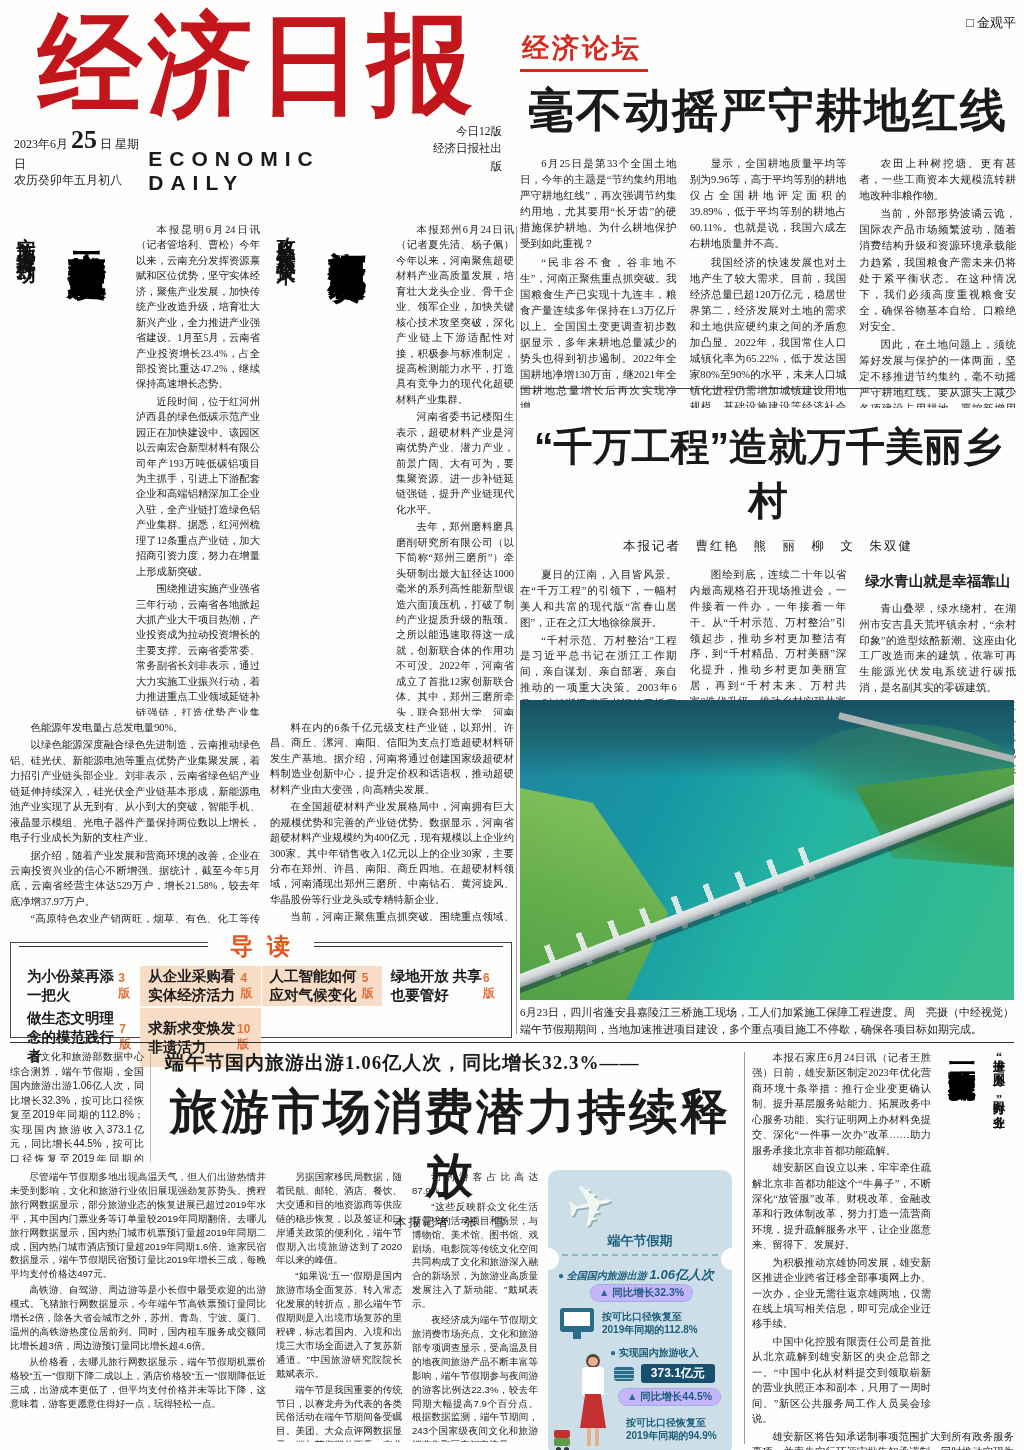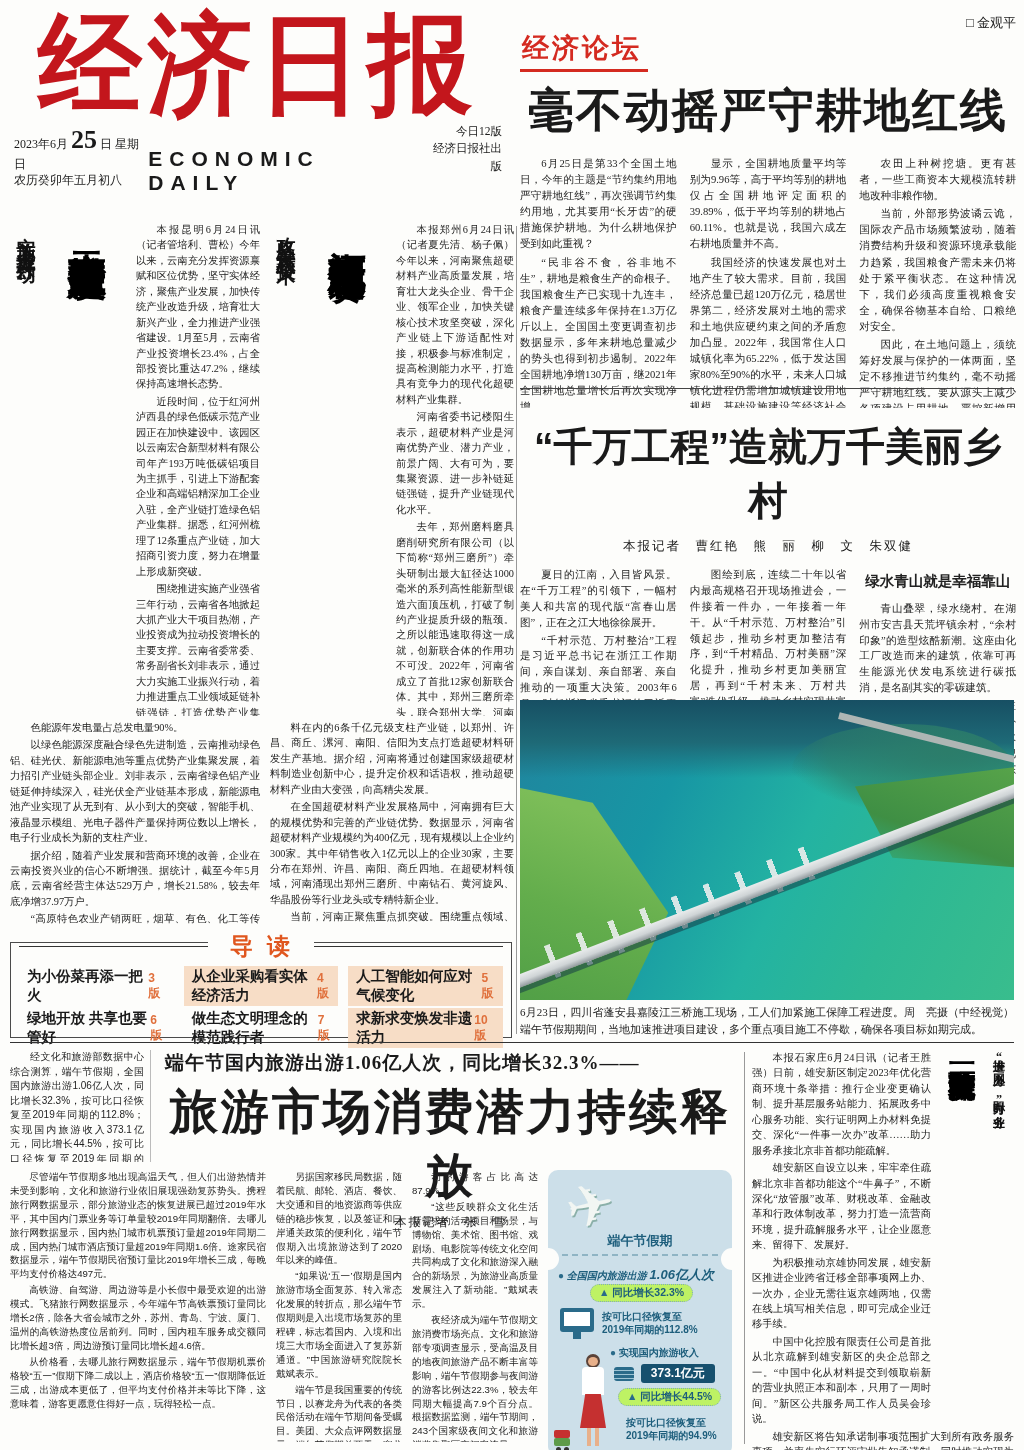--- a/index.html
+++ b/index.html
@@ -70,21 +70,21 @@
          font-size:38px;font-weight:900;letter-spacing:1px;color:#000;
          font-family:"Liberation Sans",sans-serif;}
   .vbody{flex:1;font-size:10.3px;line-height:1.5;overflow:hidden;color:#222;padding-left:4px;}
   .wide{margin-top:4px;height:206px;overflow:hidden;font-size:10.3px;line-height:1.5;color:#222;}
   
   #daodu{left:10px;top:942px;width:502px;height:96px;border:1.5px solid #4a4a4a;box-sizing:border-box;}
   .dd-titlerow{display:flex;align-items:center;margin:-12px 8px 0 8px;}
   .dd-line{flex:1;border-top:1.5px solid #333;}
   .dd-title{color:#e0561e;font-weight:900;font-size:23px;letter-spacing:14px;padding:0 10px 0 22px;
             background:#fdfdfb;font-family:"Liberation Sans",sans-serif;}
-  .dd-grid{display:grid;grid-template-columns:1fr 1fr 1fr;gap:2px 10px;padding:4px 8px 6px 8px;}
+  .dd-grid{display:grid;grid-template-columns:1fr 1fr 1fr 1fr;gap:2px 1px;padding:4px 8px 6px 8px;}
   .dd-item{display:flex;justify-content:space-between;align-items:center;font-size:14.5px;
            font-weight:600;padding:1px 8px;font-family:"Liberation Sans",sans-serif;}
   .dd-shade{background:#f7ddc6;}
   .dd-page{color:#e0703c;font-size:12px;font-weight:bold;}
   
   .vrule1{left:516px;top:226px;width:0;height:808px;border-left:1px solid #999;}
   .hrule-forum{left:520px;top:388px;width:494px;border-top:1px solid #444;}
   .hrule-bottom{left:10px;top:1042px;width:1004px;border-top:1.5px solid #333;}
   .vrule2{left:744px;top:1052px;width:0;height:392px;border-left:1px solid #999;}
   
@@ -105,21 +105,21 @@
         overflow:hidden;font-family:"Liberation Sans",sans-serif;color:#1d5e7c;flex-shrink:0;}
   .notch{position:absolute;width:22px;height:22px;border-radius:50%;background:#fdfdfb;top:78px;}
   .notch.l{left:-11px;}.notch.r{right:-11px;}
   .plane{position:absolute;left:18px;top:2px;font-size:58px;color:#f2f6f3;transform:rotate(-12deg);
          text-shadow:1px 2px 0 rgba(60,120,90,.45);}
   .info-title{position:absolute;top:62px;width:100%;text-align:center;font-weight:bold;font-size:13px;}
   .info-dash{position:absolute;top:84px;left:14px;right:14px;border-top:2px dashed #8fb4c4;}
   .irow{position:absolute;left:10px;right:6px;font-size:10px;font-weight:bold;}
   .irow .big{font-size:13px;}
   .dot{color:#2a6b8a;}
-  .pill{display:inline-block;background:#bef264;border:1.5px dotted #7fa8bb;border-radius:9px;
+  .pill{display:inline-block;background:#c4b5fd;border:1.5px dotted #7fa8bb;border-radius:9px;
         padding:1px 8px;font-size:10.5px;font-weight:bold;color:#1d5e7c;}
   .tri{color:#2a6b8a;}
   .monitor{position:absolute;left:12px;top:138px;width:34px;height:24px;background:#2a6b8a;
            border-radius:3px;}
   .monitor:before{content:"";position:absolute;left:4px;top:4px;right:4px;bottom:6px;background:#fff;}
   .monitor:after{content:"";position:absolute;left:13px;bottom:-7px;width:8px;height:7px;background:#2a6b8a;}
   .badge{display:inline-block;background:#16506e;color:#fff;border-radius:3px;padding:1px 10px;
          font-size:12px;font-weight:bold;}
   .coins{display:inline-block;width:20px;height:14px;background:
          repeating-linear-gradient(180deg,#2a6b8a 0 3px,#9ec4d4 3px 4px);border-radius:3px;margin-right:4px;
@@ -163,21 +163,21 @@
   </div>
 </div>
 
 <div class="abs" id="forum">
   <span class="forum-author">□ 金观平</span>
   <span class="forum-label sans">经济论坛</span>
   <div class="forum-head sans">毫不动摇严守耕地红线</div>
   <div class="forum-cols">
     <div class="jt">
       <p>6月25日是第33个全国土地日，今年的主题是“节约集约用地 严守耕地红线”，再次强调节约集约用地，尤其要用“长牙齿”的硬措施保护耕地。为什么耕地保护受到如此重视？</p>
-      <p>“民非谷不食，谷非地不生”，耕地是粮食生产的命根子。我国粮食生产已实现十九连丰，粮食产量连续多年保持在1.3万亿斤以上。全国国土变更调查初步数据显示，多年来耕地总量减少的势头也得到初步遏制。2022年全国耕地净增130万亩，继2021年全国耕地总量增长后再次实现净增。</p>
+      <p>“民非谷不食，谷非地不生”，河南正聚焦重点抓突破。我国粮食生产已实现十九连丰，粮食产量连续多年保持在1.3万亿斤以上。全国国土变更调查初步数据显示，多年来耕地总量减少的势头也得到初步遏制。2022年全国耕地净增130万亩，继2021年全国耕地总量增长后再次实现净增。</p>
 
     </div>
     <div class="jt">
       <p>显示，全国耕地质量平均等别为9.96等，高于平均等别的耕地仅占全国耕地评定面积的39.89%，低于平均等别的耕地占60.11%。也就是说，我国六成左右耕地质量并不高。</p>
       <p>我国经济的快速发展也对土地产生了较大需求。目前，我国经济总量已超120万亿元，稳居世界第二，经济发展对土地的需求和土地供应硬约束之间的矛盾愈加凸显。2022年，我国常住人口城镇化率为65.22%，低于发达国家80%至90%的水平，未来人口城镇化进程仍需增加城镇建设用地规模，基础设施建设等经济社会发展对土地资源的需求仍将持续增长。而且，我国增量为主、外延扩张的资源开发利用态势还没有得到根本扭转。</p>
 
     </div>
     <div class="jt">
       <p>农田上种树挖塘。更有甚者，一些工商资本大规模流转耕地改种非粮作物。</p>
       <p>当前，外部形势波谲云诡，国际农产品市场频繁波动，随着消费结构升级和资源环境承载能力趋紧，我国粮食产需未来仍将处于紧平衡状态。在这种情况下，我们必须高度重视粮食安全，确保谷物基本自给、口粮绝对安全。</p>

